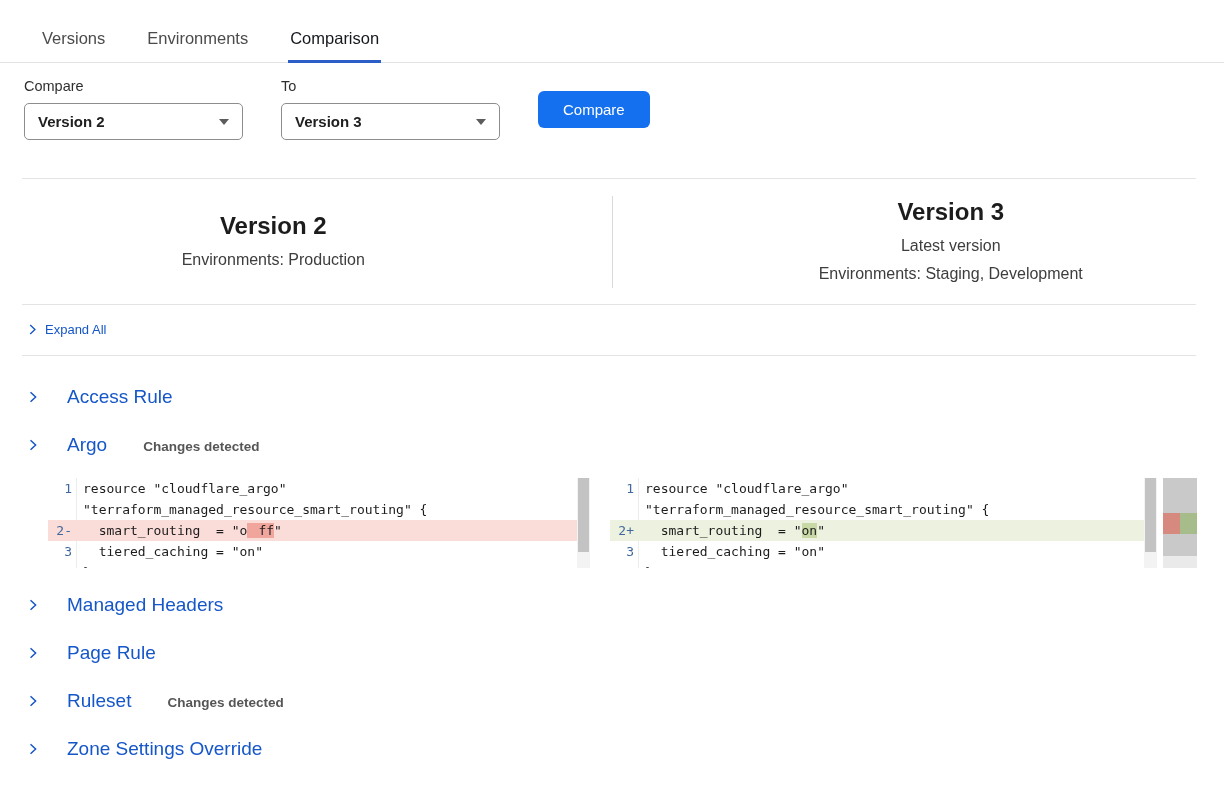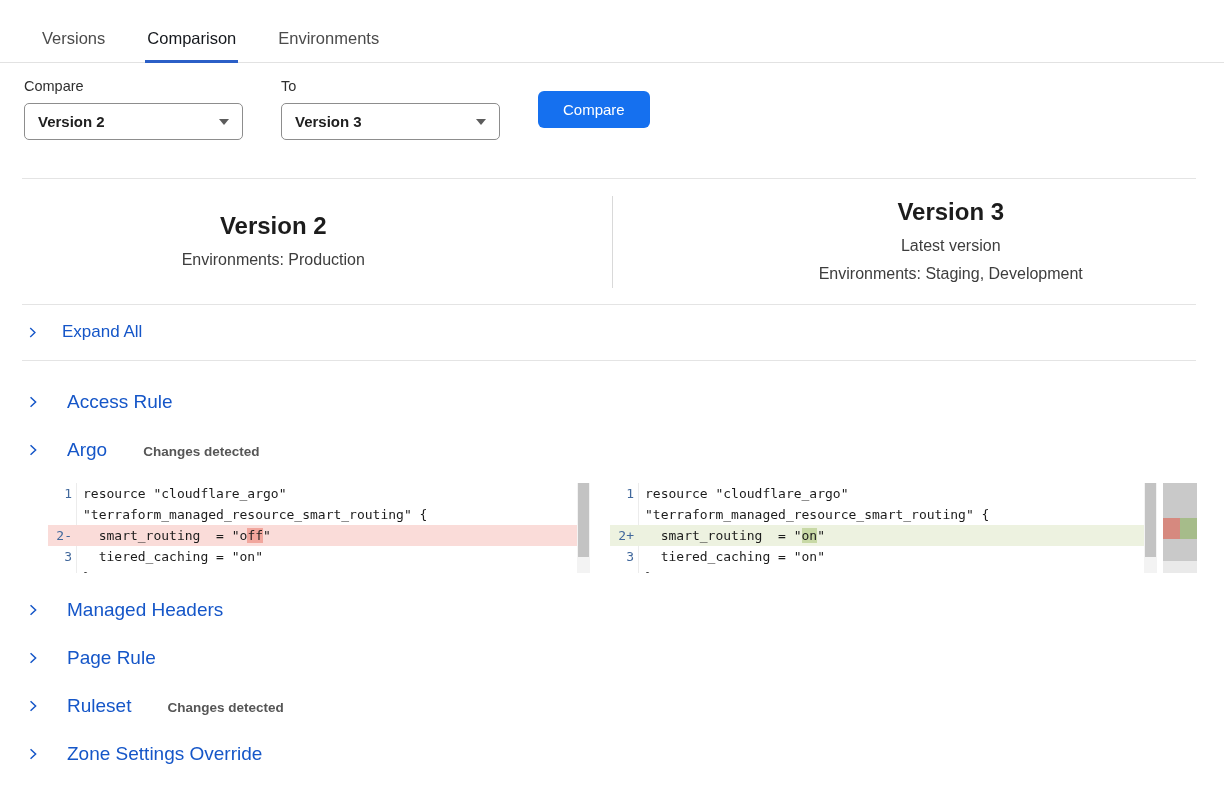--- a/index.html
+++ b/index.html
@@ -33,59 +33,59 @@
   .hr{border-top:1px solid #e4e4e4;margin:0 28px 0 22px;}
   .hr.top-gap{margin-top:38px;}
   
   .vheader{display:flex;align-items:center;padding:12px 0;min-height:101px;}
   .vcol{flex:1;text-align:center;}
   .vcol.left{padding-right:65px;}
   .vcol.right{padding-left:65px;border-left:1px solid #d9d9d9;}
   .vtitle{font-size:24px;font-weight:700;color:#1c1c1c;line-height:32px;margin-bottom:4px;}
   .vsub{font-size:16px;color:#3d3d3d;line-height:28px;}
   
-  .expand-row{display:flex;align-items:center;gap:23px;padding:17px 24px 18px 26px;cursor:pointer;
-    color:var(--link-blue,#1556c8);font-size:17px;text-align:center;}
+  .expand-row{display:flex;align-items:center;gap:6px;padding:17px 24px 18px 26px;cursor:pointer;
+    color:var(--link-blue,#1556c8);font-size:13px;text-align:center;}
   
   .sections{padding:4px 24px 0;}
   .section-row{display:flex;align-items:center;gap:27px;margin:26px 0 22px 2px;cursor:pointer;}
   .section-label{font-size:19px;color:var(--link-blue,#1556c8);}
   .section-badge{font-size:13.5px;color:#565656;margin-left:9px;position:relative;top:1px;font-weight:bold;}
   .chev{display:inline-flex;color:var(--link-blue,#1556c8);flex:none;}
   
   .diff-wrap{display:flex;margin:17px 0 2px 24px;height:90px;}
   .panel{position:relative;overflow:hidden;height:90px;background:#fff;flex:none;}
   .panel.leftp{width:542px;margin-right:20px;}
   .panel.rightp{width:547px;margin-right:6px;}
   .drow{display:flex;}
   .gut{width:24px;flex:none;text-align:right;padding-right:4px;color:#41689c;
     font:13px/21px "DejaVu Sans Mono",monospace;border-right:1px solid #ececec;}
   .code{flex:1;font:13px/21px "DejaVu Sans Mono",monospace;color:#1c1c1c;
     white-space:pre-wrap;overflow-wrap:normal;word-break:normal;padding-left:6px;}
   .drow.removed{background:var(--removed-row,#fadcd9);}
   .drow.removed .gut{border-right-color:transparent;}
-  .hl-rm{background:var(--removed-inline,#f1a69d);}
+  .hl-rm{background:var(--removed-inline,#f1a69d);padding-left:11px;}
   .drow.added{background:var(--added-row,#edf2e0);}
   .drow.added .gut{border-right-color:transparent;}
   .hl-add{background:var(--added-inline,#c8d9a6);}
   .vscroll{position:absolute;top:0;right:0;width:13px;height:100%;background:#f3f3f3;cursor:pointer;}
   .vscroll .thumb{position:absolute;top:0;left:1px;right:1px;height:74px;background:#c3c3c3;}
   .minimap{position:relative;width:34px;height:90px;flex:none;cursor:pointer;}
   .minimap .mthumb{position:absolute;top:0;left:0;width:100%;height:78px;background:#c9c9c9;}
   .minimap .mtrack{position:absolute;bottom:0;left:0;width:100%;height:12px;background:#eaeaea;}
   .minimap .mred{position:absolute;top:35px;left:0;width:17px;height:21px;background:var(--minimap-removed,#d6897f);}
   .minimap .mgreen{position:absolute;top:35px;left:17px;width:17px;height:21px;background:var(--minimap-added,#a6bc8a);}
 </style>
 </head>
 <body>
 
 <div class="tabbar">
   <div class="tab">Versions</div>
+  <div class="tab">Environments</div>
   <div class="tab active">Comparison</div>
-  <div class="tab">Environments</div>
 </div>
 
 <div class="controls">
   <div class="field">
     <span class="field-label">Compare</span>
     <div class="selectbox">
       <span class="val">Version 2</span>
       <span class="caret"></span>
     </div>
   </div>

